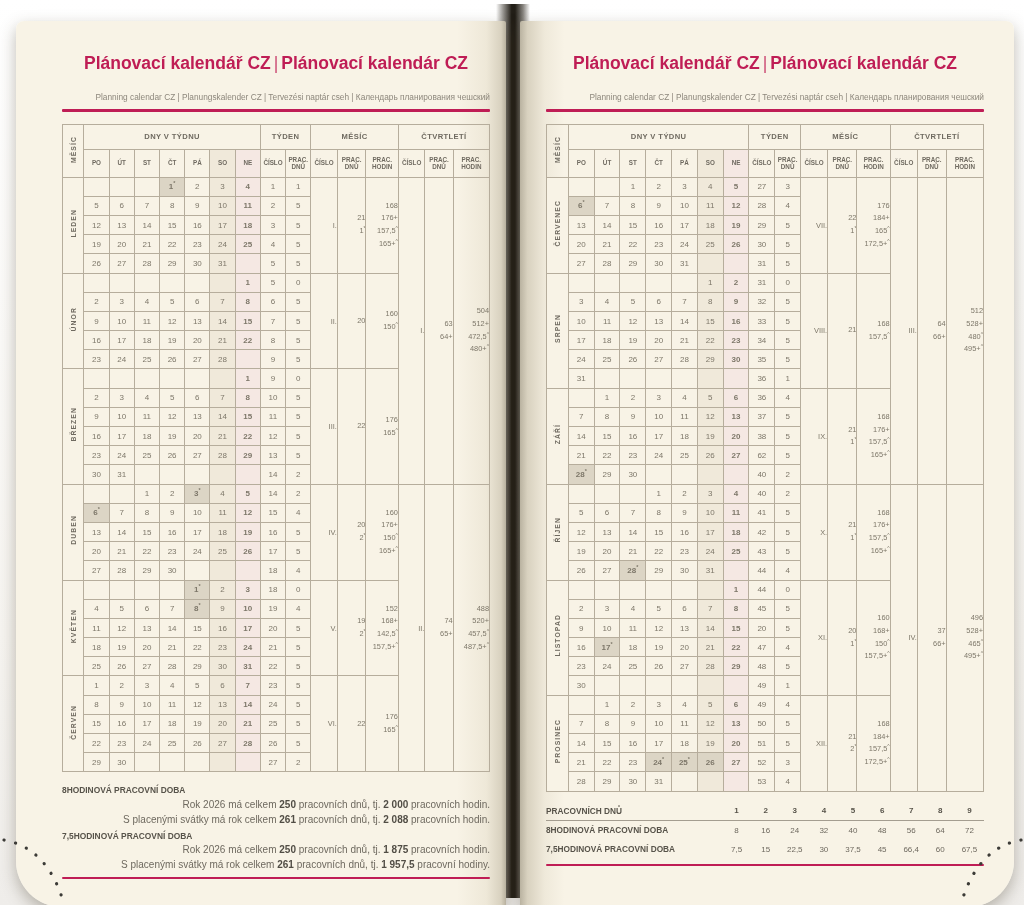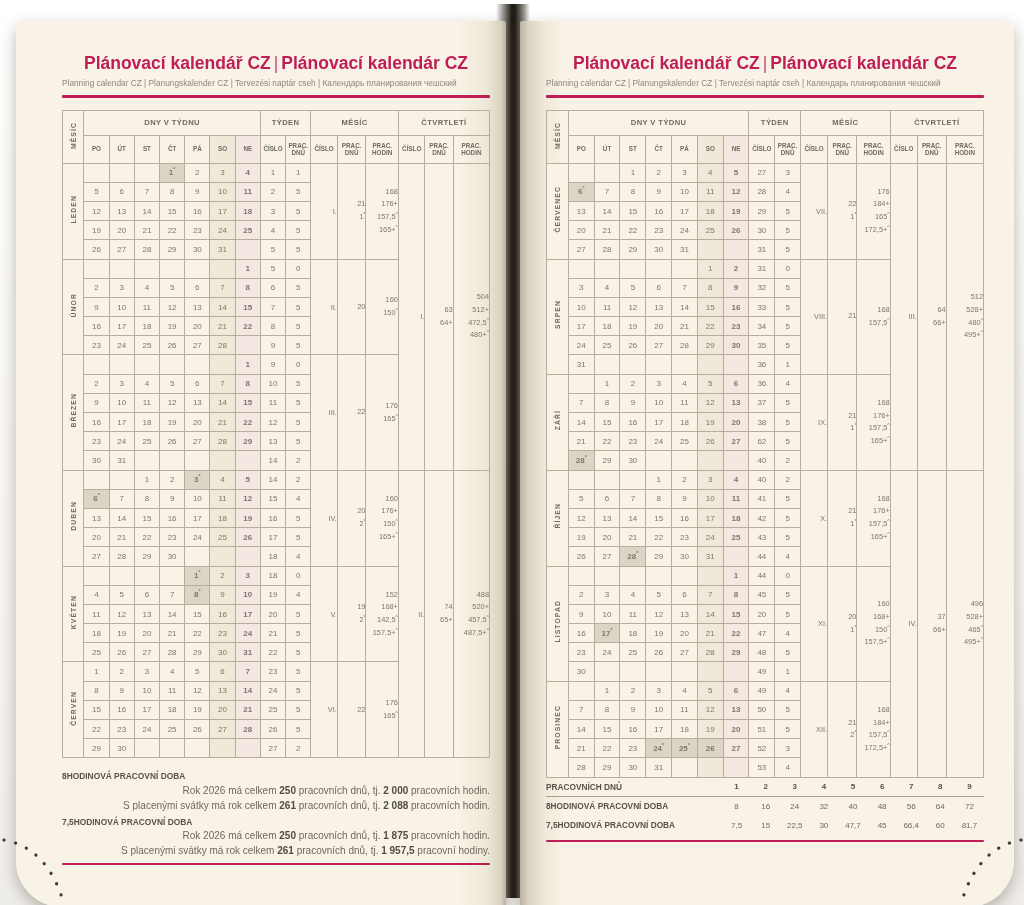--- a/index.html
+++ b/index.html
@@ -22,21 +22,21 @@
   .page-left{left:16px;width:490px;border-radius:8px 2px 2px 46px;
         background:linear-gradient(90deg,#f8f3e6 0%,#f8f3e6 90%,#eee8d8 96%,#d8d1bf 99%,#b9b2a0 100%);}
   .page-right{left:520px;width:494px;border-radius:2px 8px 46px 2px;
         background:linear-gradient(90deg,#b9b2a0 0%,#d8d1bf 1.5%,#efe9da 5%,#f8f3e6 9%,#f8f3e6 100%);}
   .content{position:relative;}
   .page-left .content{padding:32px 16px 0 46px;}
   .page-right .content{padding:32px 30px 0 26px;}
 
   h1.title{margin:0;text-align:center;font-size:17.5px;font-weight:700;color:var(--accent-pink);}
   .title .sep{font-weight:400;opacity:.8;padding:0 3px;}
-  .subtitle{margin-top:4px;text-align:left;font-size:8.3px;color:#8d877c;}
+  .subtitle{margin-top:18px;text-align:right;font-size:8.3px;color:#8d877c;}
   .rule{height:2.6px;background:var(--accent-pink);border-radius:1px;}
   .rule-top{margin:7px 0 12px;}
   .rule-bottom{margin-top:5px;}
 
   table.cal{border-collapse:collapse;width:100%;table-layout:fixed;}
   .cal th,.cal td{border:1px solid var(--table-border);padding:0;text-align:center;vertical-align:middle;overflow:hidden;}
   col.c-m{width:5%;} col.c-d{width:5.9%;} col.c-wn{width:5.9%;} col.c-ww{width:5.9%;}
   col.c-mn{width:6.2%;} col.c-md{width:6.7%;} col.c-mh{width:7.6%;}
   col.c-qn{width:6.2%;} col.c-qd{width:6.6%;} col.c-qh{width:8.5%;}
   th.g{height:25px;font-size:7.6px;font-weight:700;color:var(--text-gray);letter-spacing:.4px;}
@@ -56,21 +56,21 @@
 
   .footer-left{display:flex;margin-top:9px;}
   .flo{flex:1;}
   .f-h{font-size:8.4px;font-weight:700;color:#57534a;margin-top:3px;line-height:1.45;}
   .f-l{font-size:10px;color:#6e695f;line-height:1.5;text-align:right;}
   .f-l b{color:#514d45;}
   .legend{width:160px;margin-left:6px;padding-top:13px;}
   .leg-title{font-size:8.4px;font-weight:700;color:#57534a;line-height:1.5;}
   .leg-item{display:grid;grid-template-columns:14px 1fr;font-size:8px;color:#6e695f;line-height:1.4;}
 
-  .hours{font-size:8px;color:#6e695f;}
+  .hours{margin-top:10px;font-size:8px;color:#6e695f;}
   .hrow{display:grid;grid-template-columns:176px repeat(9,1fr);align-items:center;height:19px;}
   .hrow.head{font-weight:700;color:#57534a;border-bottom:1.5px solid #a49d90;}
   .hrow .lbl{text-align:left;font-size:8.3px;}
   .hrow.vals .lbl{font-weight:700;color:#57534a;}
   .hrow span.v{text-align:center;}
 
   .perf{position:absolute;}
 </style>
 </head>
 <body>
@@ -1091,25 +1091,25 @@
             <span class="v">56</span>
             <span class="v">64</span>
             <span class="v">72</span>
           </div>
           <div class="hrow vals">
             <span class="lbl">7,5HODINOVÁ PRACOVNÍ DOBA</span>
             <span class="v">7,5</span>
             <span class="v">15</span>
             <span class="v">22,5</span>
             <span class="v">30</span>
-            <span class="v">47,7</span>
+            <span class="v">37,5</span>
             <span class="v">45</span>
             <span class="v">66,4</span>
             <span class="v">60</span>
-            <span class="v">81,7</span>
+            <span class="v">67,5</span>
           </div>
         </div>
       <div class="rule rule-bottom"></div>
     </div>
   </div>
 
   <svg class="perf" width="84" height="80" viewBox="0 0 84 80" style="left:0;top:826px;">
     <path d="M4 14 Q 48 22 64 78" fill="none" stroke="#3c3b37" stroke-width="3.2" stroke-linecap="round" stroke-dasharray="0.1 11.8"></path>
   </svg>
   <svg class="perf" width="84" height="80" viewBox="0 0 84 80" style="left:941px;top:826px;">

